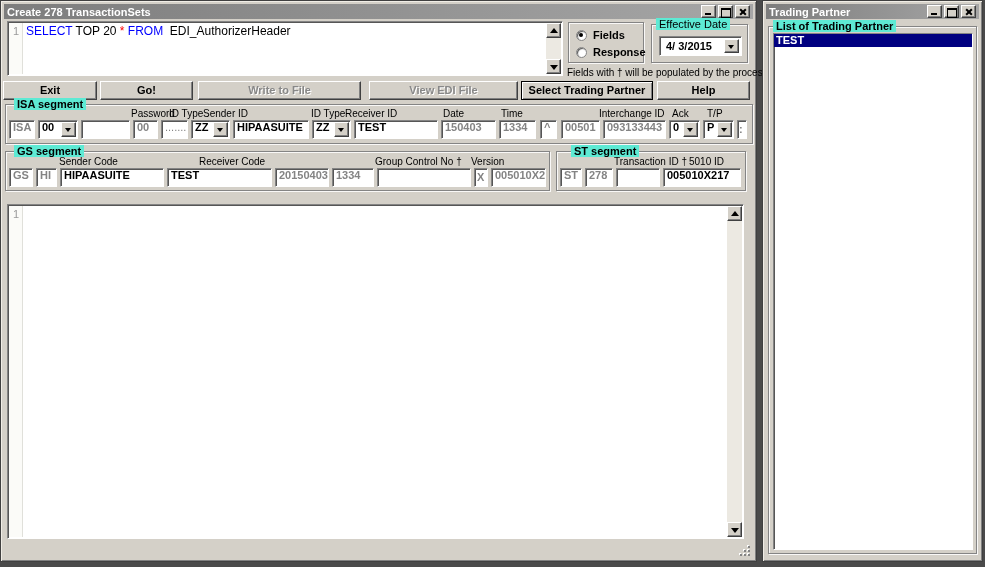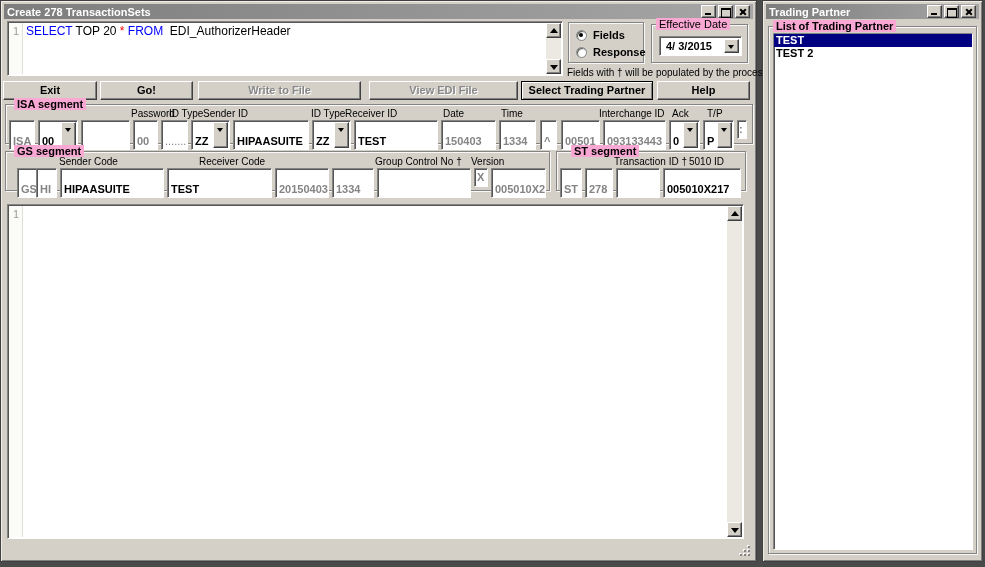--- a/index.html
+++ b/index.html
@@ -18,35 +18,35 @@
             box-shadow: inset -1px -1px 0 #808080; flex:none; }
   .g-min::after { content:""; position:absolute; left:3px; bottom:2px; width:6px; height:2px; background:#000; }
   .g-max::after { content:""; position:absolute; left:2px; top:2px; width:8px; height:7px;
                   border:1px solid #000; border-top-width:2px; }
   .g-close::before, .g-close::after { content:""; position:absolute; left:6px; top:2px; width:2px; height:8px; background:#000; }
   .g-close::before { transform:rotate(45deg); }
   .g-close::after  { transform:rotate(-45deg); }
 
   .sunken { background:#fff; border:1px solid; border-color:#848484 #fff #fff #848484;
             box-shadow: inset 1px 1px 0 #565656; }
-  .fld { position:absolute; font-size:11px; font-weight:bold; padding:14px 3px;
+  .fld { position:absolute; font-size:11px; font-weight:bold; padding:0 3px;
          white-space:nowrap; overflow:hidden; height:19px; }
   .gray { color:#848484; }
   .lbl { position:absolute; font-size:10px; color:#000; white-space:nowrap; }
 
   .btn { position:absolute; height:19px; background:#d4d0c8; border:1px solid;
          border-color:#fff #404040 #404040 #fff; box-shadow: inset -1px -1px 0 #808080;
          font-weight:bold; font-size:11px; font-family:"Liberation Sans",sans-serif;
          text-align:center; line-height:17px; color:#000; }
   .btn.disabled { color:#888; text-shadow:1px 1px 0 #fff; }
   .btn.default { border:1px solid #000; box-shadow: inset 1px 1px 0 #fff, inset -1px -1px 0 #808080; }
 
   .groupbox { position:absolute; border:1px solid #848484;
               box-shadow: 1px 1px 0 rgba(255,255,255,.85), inset 1px 1px 0 rgba(255,255,255,.85); }
-  .legend { position:absolute; top:-7px; background:#f9a8d4; padding:0 3px;
+  .legend { position:absolute; top:-7px; background:#5eead4; padding:0 3px;
             font-size:11px; font-weight:bold; white-space:nowrap; }
   .legend.normal { font-weight:normal; }
 
   .combo-arrow { position:absolute; top:2px; right:2px; bottom:2px; width:15px;
                  background:#d4d0c8; border:1px solid; border-color:#fff #404040 #404040 #fff;
                  box-shadow: inset -1px -1px 0 #808080; }
   .combo-arrow::after { content:""; position:absolute; left:3px; top:5px;
                         border:3px solid transparent; border-top:4px solid #000; }
 
   .radio { position:absolute; width:11px; height:11px; border-radius:50%; background:#fff;
@@ -162,21 +162,21 @@
     <div class="fld sunken gray" style="left:736px;top:119px;width:10px;padding:2px 1px;">:</div>
 
     <div class="groupbox" style="left:4px;top:150px;width:545px;height:40px;">
       <span class="legend" style="left:8px;">GS segment</span>
     </div>
     <span class="lbl" style="left:58px;top:155px;">Sender Code</span>
     <span class="lbl" style="left:166px;top:155px;margin-left:32px;">Receiver Code</span>
     <span class="lbl" style="left:374px;top:155px;">Group Control No †</span>
     <span class="lbl" style="left:470px;top:155px;">Version</span>
 
-    <div class="fld sunken gray" style="left:8px;top:167px;width:24px;margin-left:8px;">GS</div>
+    <div class="fld sunken gray" style="left:8px;top:167px;width:24px;">GS</div>
     <div class="fld sunken gray" style="left:35px;top:167px;width:21px;">HI</div>
     <div class="fld sunken" style="left:59px;top:167px;width:104px;">HIPAASUITE</div>
     <div class="fld sunken" style="left:166px;top:167px;width:105px;">TEST</div>
     <div class="fld sunken gray" style="left:274px;top:167px;width:54px;">20150403</div>
     <div class="fld sunken gray" style="left:331px;top:167px;width:42px;">1334</div>
     <div class="fld sunken" style="left:376px;top:167px;width:94px;"></div>
     <div class="fld sunken gray" style="left:473px;top:167px;width:14px;padding:2px 2px;">X</div>
     <div class="fld sunken gray" style="left:490px;top:167px;width:55px;">005010X217</div>
 
     <div class="groupbox" style="left:555px;top:150px;width:190px;height:40px;">
@@ -208,18 +208,17 @@
       <span class="title">Trading Partner</span>
       <span class="tb-btn g-min"></span>
       <span class="tb-btn g-max"></span>
       <span class="tb-btn g-close"></span>
     </div>
 
     <div class="groupbox" style="left:5px;top:25px;width:209px;height:528px;">
       <span class="legend" style="left:4px;">List of Trading Partner</span>
       <div class="list" style="left:4px;top:6px;width:200px;height:517px;">
         <div class="list-item selected">TEST</div>
-        <div class="list-item">TEST 2</div>
       </div>
     </div>
   </div>
 
 </div>
 
 </body></html>

